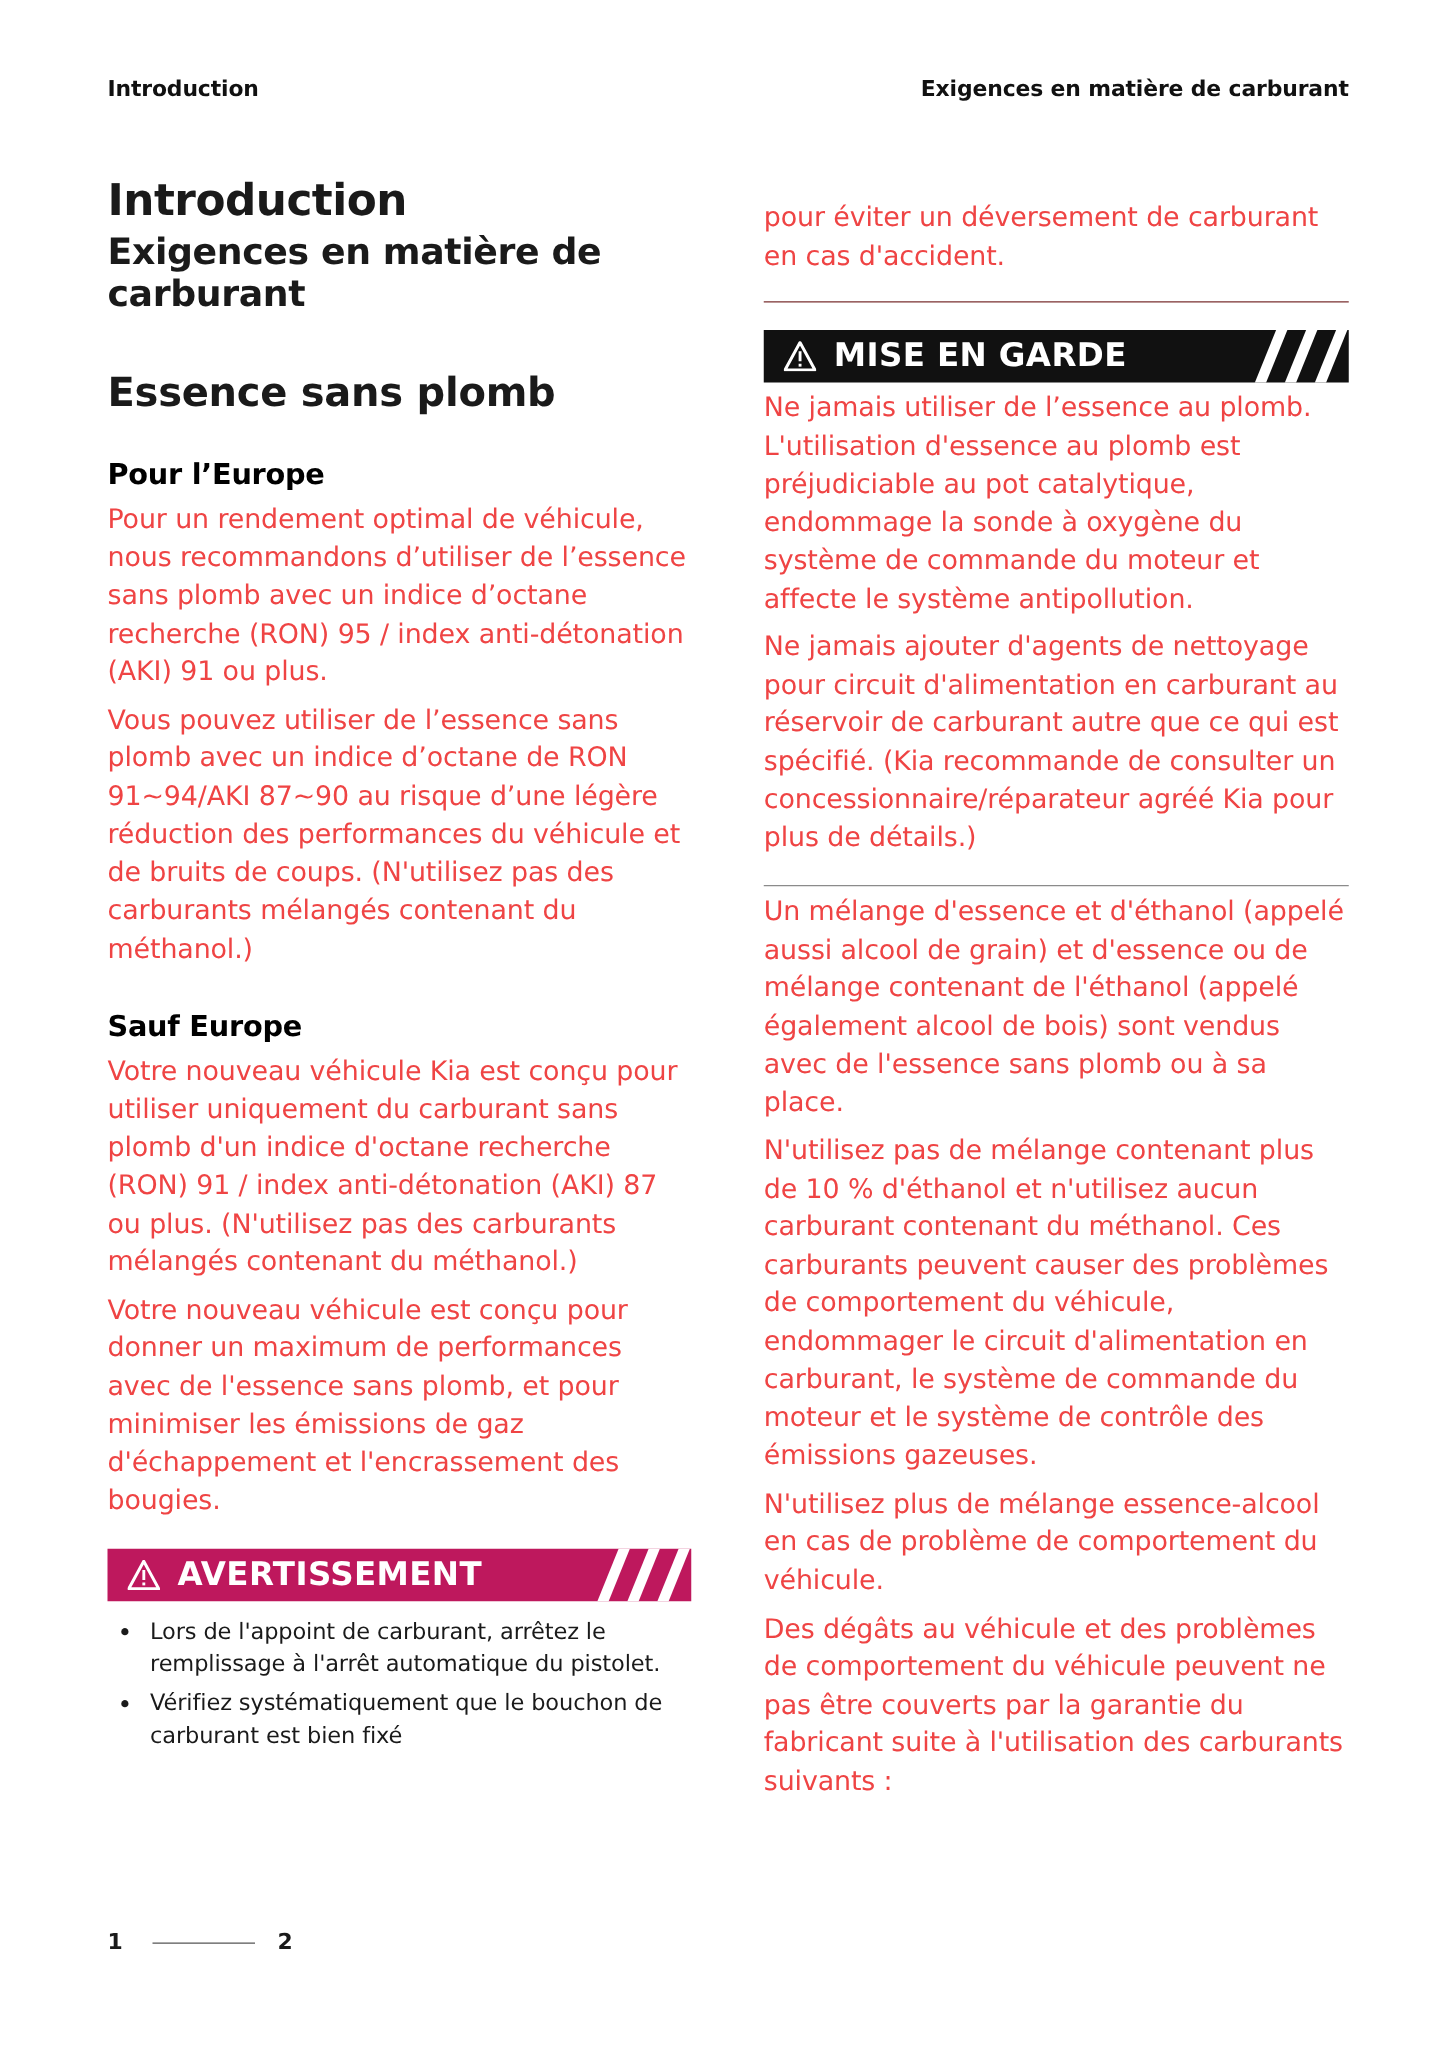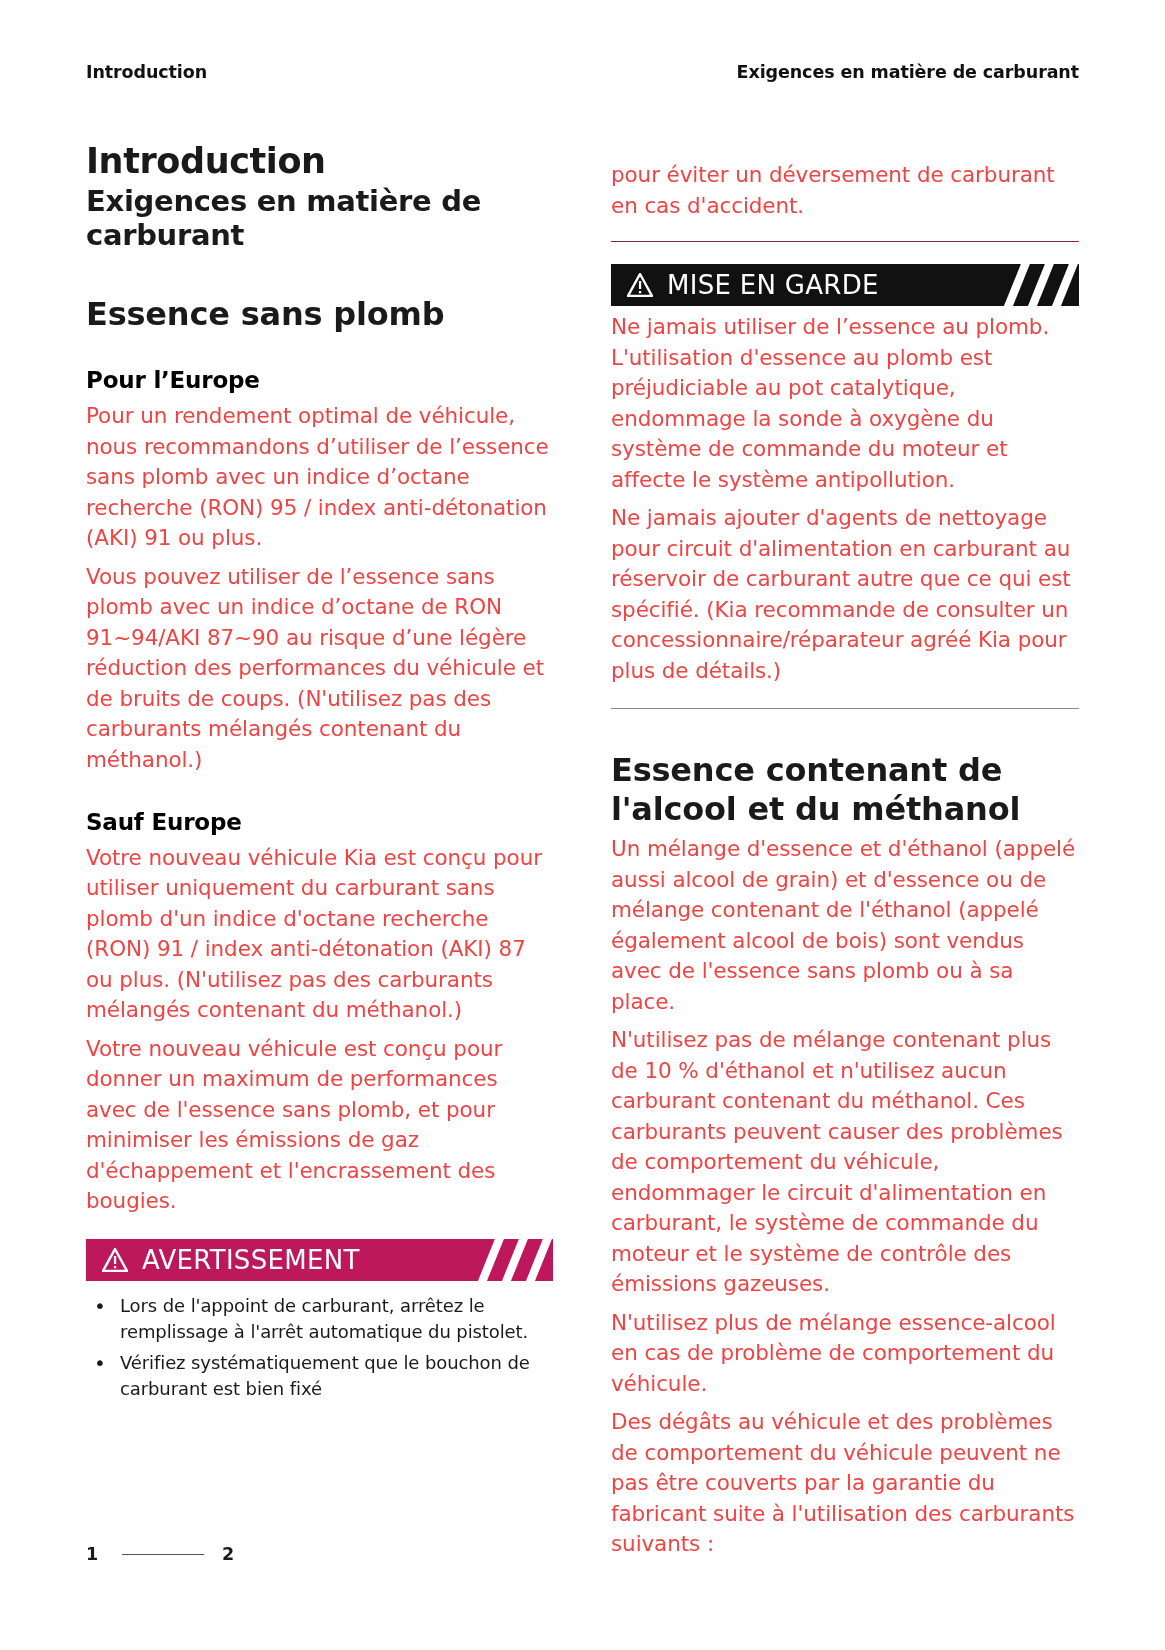--- a/index.html
+++ b/index.html
@@ -106,21 +106,21 @@
 
   .banner .tri {
     margin-left: 16px;
     margin-right: 14px;
     flex: 0 0 auto;
     display: block;
   }
   .banner .btext {
     color: #ffffff;
     font-size: 26px;
-    font-weight: normal;
+    font-weight: bold;
     letter-spacing: 0.3px;
     line-height: 1;
     white-space: nowrap;
   }
   .banner .stripes {
     position: absolute;
     right: 0;
     top: 0;
     bottom: 0;
     width: 92px;
@@ -259,21 +259,20 @@
             <span class="s2"></span>
             <span class="s3"></span>
         </span>
       </div>
 
       <p class="body first">Ne jamais utiliser de l’essence au plomb. L'utilisation d'essence au plomb est préjudiciable au pot catalytique, endommage la sonde à oxygène du système de commande du moteur et affecte le système antipollution.</p>
       <p class="body">Ne jamais ajouter d'agents de nettoyage pour circuit d'alimentation en carburant au réservoir de carburant autre que ce qui est spécifié. (Kia recommande de consulter un concessionnaire/réparateur agréé Kia pour plus de détails.)</p>
 
       <hr class="rule-grey">
 
-      <h3 class="sec-head">Essence contenant de l'alcool et du méthanol</h3>
 
       <p class="body first">Un mélange d'essence et d'éthanol (appelé aussi alcool de grain) et d'essence ou de mélange contenant de l'éthanol (appelé également alcool de bois) sont vendus avec de l'essence sans plomb ou à sa place.</p>
       <p class="body">N'utilisez pas de mélange contenant plus de 10 % d'éthanol et n'utilisez aucun carburant contenant du méthanol. Ces carburants peuvent causer des problèmes de comportement du véhicule, endommager le circuit d'alimentation en carburant, le système de commande du moteur et le système de contrôle des émissions gazeuses.</p>
       <p class="body">N'utilisez plus de mélange essence-alcool en cas de problème de comportement du véhicule.</p>
       <p class="body">Des dégâts au véhicule et des problèmes de comportement du véhicule peuvent ne pas être couverts par la garantie du fabricant suite à l'utilisation des carburants suivants :</p>
 
     </div>
   </div>
 
   <div class="footer">

